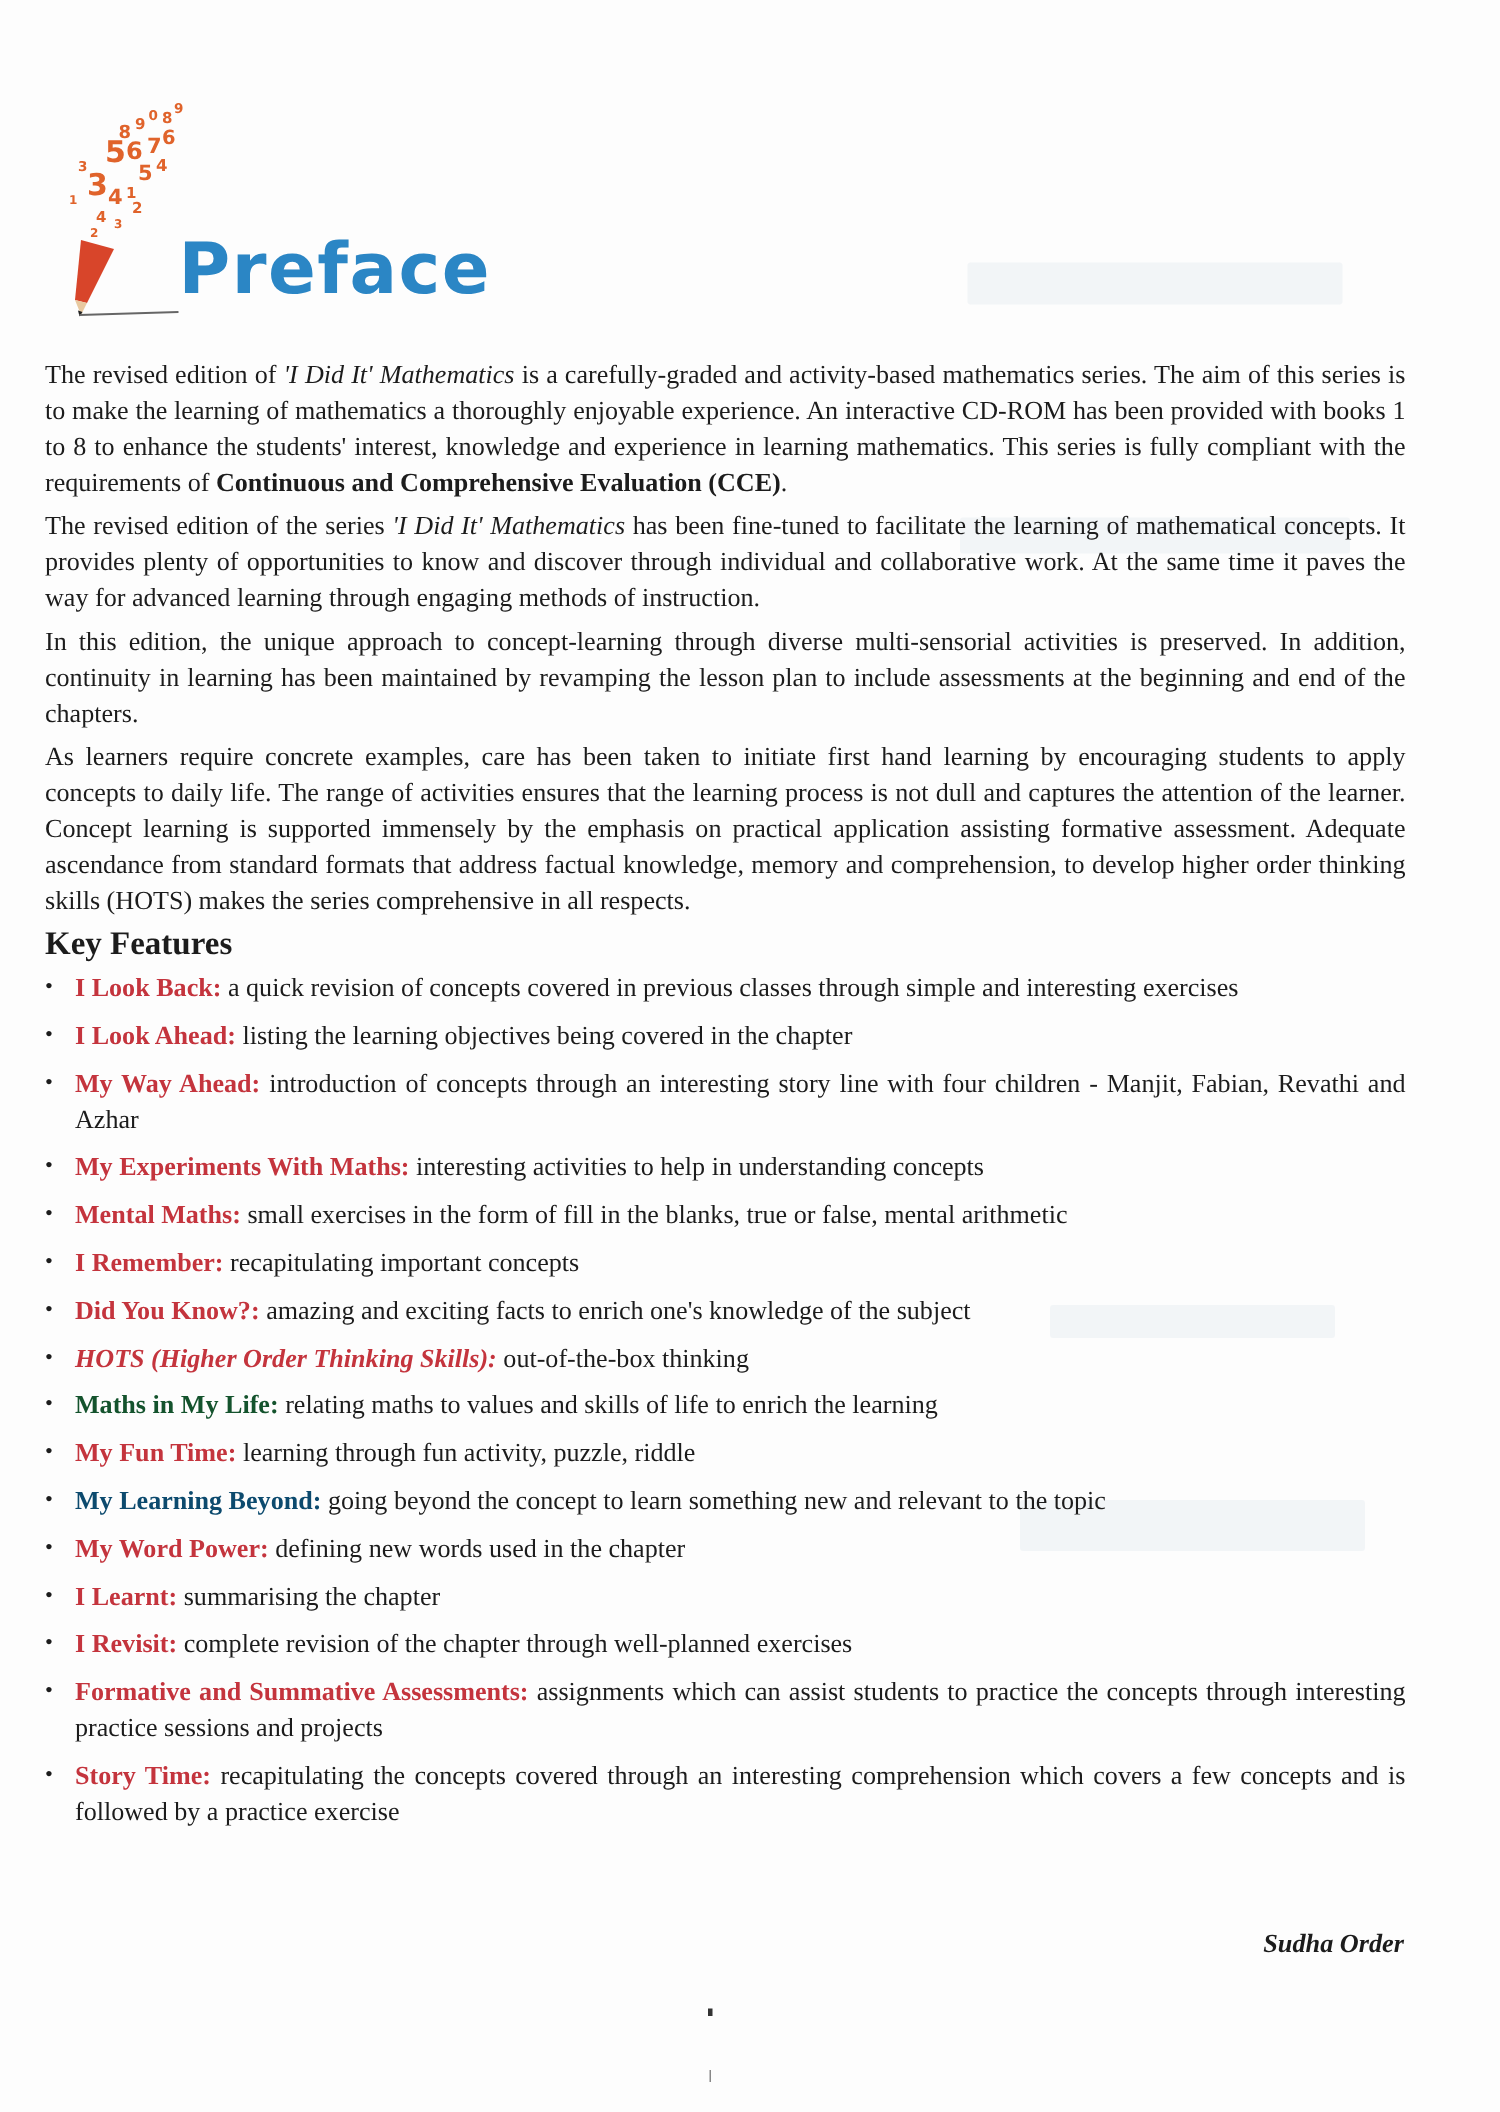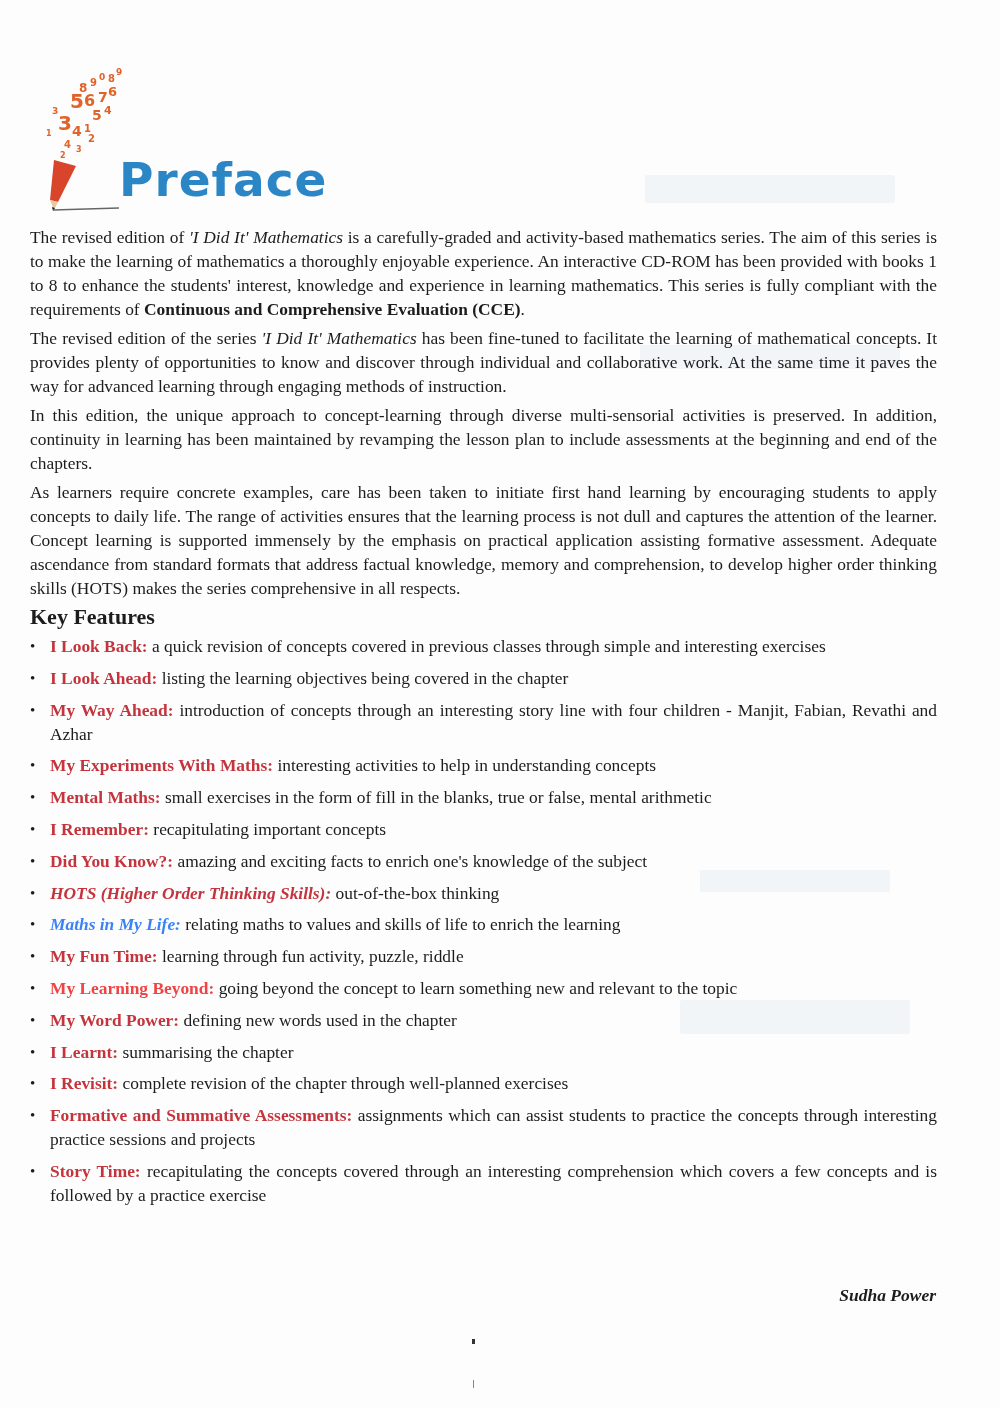--- a/index.html
+++ b/index.html
@@ -11,21 +11,21 @@
       color: #1c1c1c;
     }
     .ghost { position: absolute; background: #e9eef3; opacity: .55; border-radius: 2px; }
     .header { position: absolute; left: 24px; top: 62px; width: 300px; height: 150px; }
     .pencil { position: absolute; left: 0; top: 0; width: 110px; height: 150px; }
     .title {
       position: absolute; left: 95px; top: 90px;
       font-family: "DejaVu Sans", sans-serif; font-weight: bold;
       font-size: 47px; letter-spacing: 1px; color: #2b86c5; margin: 0;
     }
-    .content { position: absolute; left: 30px; top: 225px; width: 907px; }
+    .content { position: absolute; left: 30px; top: 237px; width: 907px; }
     p.para {
       margin: 0 0 5px 0; font-size: 17.4px; line-height: 24px;
       text-align: justify;
     }
     p.para em { font-style: italic; }
     p.para strong { font-weight: bold; }
     .kf-head { font-weight: bold; font-size: 22px; line-height: 24px; margin: 4px 0 5px 0; }
     ul.features { list-style: none; margin: 0; padding: 0; }
     ul.features li {
       position: relative; padding-left: 20px; font-size: 17.4px; line-height: 24px;
@@ -89,27 +89,27 @@
   <div class="kf-head">Key Features</div>
   <ul class="features" id="features">
       <li><span class="bullet">•</span><span class="label" style="color: rgb(196, 52, 61);">I Look Back:</span> <span>a quick revision of concepts covered in previous classes through simple and interesting exercises</span></li>
       <li><span class="bullet">•</span><span class="label" style="color: rgb(196, 52, 61);">I Look Ahead:</span> <span>listing the learning objectives being covered in the chapter</span></li>
       <li><span class="bullet">•</span><span class="label" style="color: rgb(196, 52, 61);">My Way Ahead:</span> <span>introduction of concepts through an interesting story line with four children - Manjit, Fabian, Revathi and Azhar</span></li>
       <li><span class="bullet">•</span><span class="label" style="color: rgb(196, 52, 61);">My Experiments With Maths:</span> <span>interesting activities to help in understanding concepts</span></li>
       <li><span class="bullet">•</span><span class="label" style="color: rgb(196, 52, 61);">Mental Maths:</span> <span>small exercises in the form of fill in the blanks, true or false, mental arithmetic</span></li>
       <li><span class="bullet">•</span><span class="label" style="color: rgb(196, 52, 61);">I Remember:</span> <span>recapitulating important concepts</span></li>
       <li><span class="bullet">•</span><span class="label" style="color: rgb(196, 52, 61);">Did You Know?:</span> <span>amazing and exciting facts to enrich one's knowledge of the subject</span></li>
       <li><span class="bullet">•</span><span class="label" style="color: rgb(196, 52, 61); font-style: italic;">HOTS (Higher Order Thinking Skills):</span> <span>out-of-the-box thinking</span></li>
-      <li><span class="bullet">•</span><span class="label" style="color: #3b82f6; font-style: italic;">Maths in My Life:</span> <span>relating maths to values and skills of life to enrich the learning</span></li>
+      <li><span class="bullet">•</span><span class="label" style="color: #14532d;">Maths in My Life:</span> <span>relating maths to values and skills of life to enrich the learning</span></li>
       <li><span class="bullet">•</span><span class="label" style="color: rgb(196, 52, 61);">My Fun Time:</span> <span>learning through fun activity, puzzle, riddle</span></li>
-      <li><span class="bullet">•</span><span class="label" style="color: #ef4444;">My Learning Beyond:</span> <span>going beyond the concept to learn something new and relevant to the topic</span></li>
+      <li><span class="bullet">•</span><span class="label" style="color: #0c4a6e;">My Learning Beyond:</span> <span>going beyond the concept to learn something new and relevant to the topic</span></li>
       <li><span class="bullet">•</span><span class="label" style="color: rgb(196, 52, 61);">My Word Power:</span> <span>defining new words used in the chapter</span></li>
       <li><span class="bullet">•</span><span class="label" style="color: rgb(196, 52, 61);">I Learnt:</span> <span>summarising the chapter</span></li>
       <li><span class="bullet">•</span><span class="label" style="color: rgb(196, 52, 61);">I Revisit:</span> <span>complete revision of the chapter through well-planned exercises</span></li>
       <li><span class="bullet">•</span><span class="label" style="color: rgb(196, 52, 61);">Formative and Summative Assessments:</span> <span>assignments which can assist students to practice the concepts through interesting practice sessions and projects</span></li>
       <li><span class="bullet">•</span><span class="label" style="color: rgb(196, 52, 61);">Story Time:</span> <span>recapitulating the concepts covered through an interesting comprehension which covers a few concepts and is followed by a practice exercise</span></li>
     </ul>
 </div>
 
-<div class="signature">Sudha Power</div>
+<div class="signature">Sudha Order</div>
 
 <div class="mark" style="left:472px;top:1339px;width:3px;height:5px;"></div>
 <div class="mark" style="left:473px;top:1380px;width:1px;height:8px;background:#888;"></div>
 
 </body></html>

